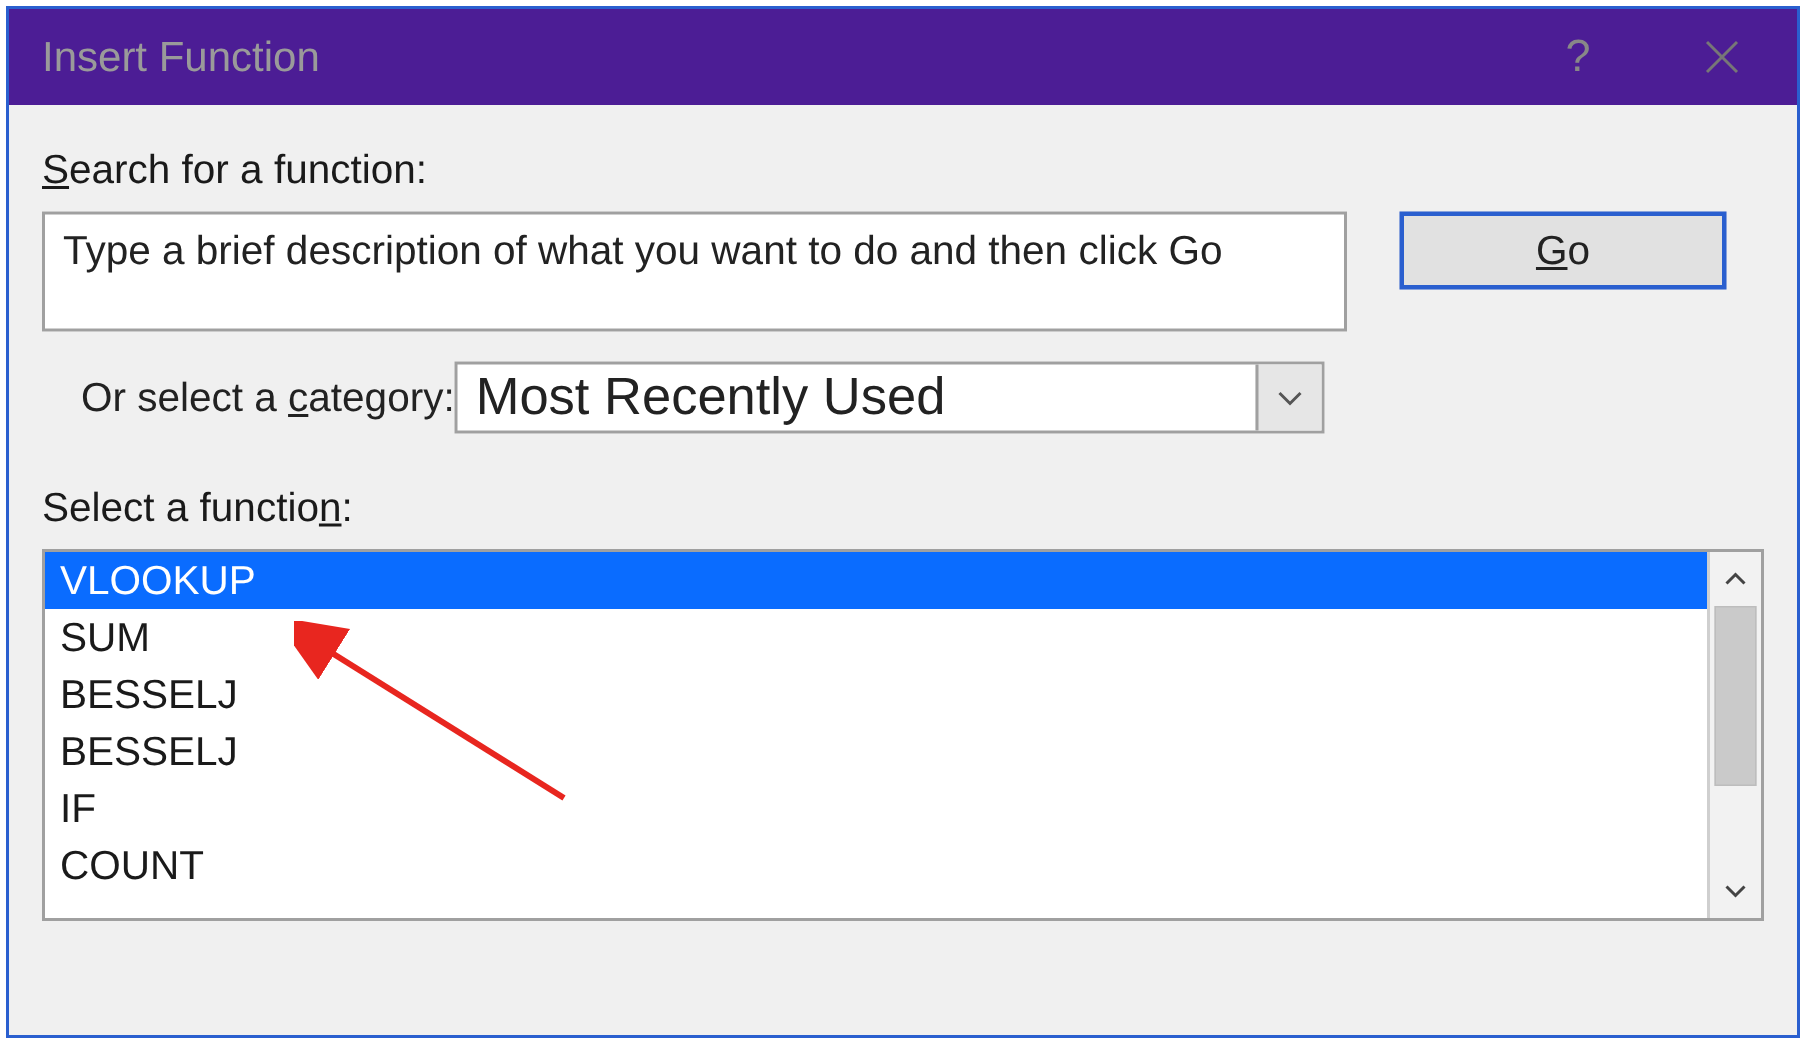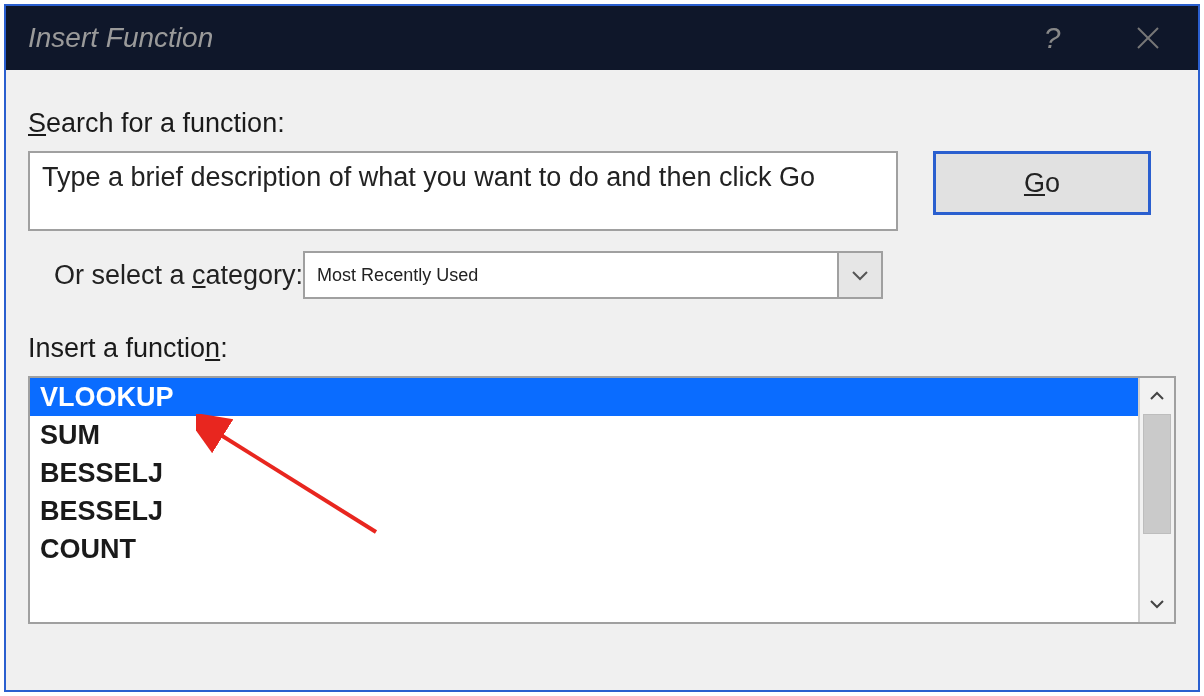--- a/index.html
+++ b/index.html
@@ -13,25 +13,24 @@
     }
     .dialog {
       border: 2px solid #2a5fcf;
       width: 1196px;
       height: 688px;
       background: #f0f0f0;
       position: relative;
     }
     .titlebar {
       height: 64px;
-      background: #0f172a;
+      background: #4c1d95;
       display: flex;
       align-items: center;
       padding: 0 22px;
-      font-style: italic;
     }
     .titlebar .title {
       font-size: 28px;
       color: #9a9a9a;
       flex: 1;
     }
     .titlebar .help-btn {
       width: 56px;
       height: 56px;
       display: flex;
@@ -45,21 +44,21 @@
       width: 56px;
       height: 56px;
       display: flex;
       align-items: center;
       justify-content: center;
       cursor: pointer;
       margin-left: 40px;
     }
     .titlebar .close-btn svg { stroke: #777; }
     .content {
-      padding: 38px 22px 0 22px;
+      padding: 28px 22px 0 22px;
     }
     .label {
       font-size: 27px;
       color: #1a1a1a;
       margin-bottom: 12px;
     }
     .underline-s { text-decoration: underline; }
     .search-row {
       display: flex;
       align-items: flex-start;
@@ -73,21 +72,21 @@
       padding: 8px 12px;
       font-size: 27px;
       color: #222;
       line-height: 1.25;
       font-family: inherit;
       resize: none;
       height: 80px;
     }
     .go-btn {
       flex: 0 0 218px;
-      height: 64px;
+      height: 52px;
       border: 3px solid #2a5fcf;
       background: #e1e1e1;
       font-size: 27px;
       color: #222;
       cursor: pointer;
       display: flex;
       align-items: center;
       justify-content: center;
     }
     .go-btn .ul { text-decoration: underline; }
@@ -102,21 +101,21 @@
       color: #222;
     }
     .category-select {
       border: 2px solid #a0a0a0;
       background: #ffffff;
       height: 48px;
       width: 580px;
       display: flex;
       align-items: center;
       padding-left: 12px;
-      font-size: 18px;
+      font-size: 35px;
       color: #222;
       position: relative;
       cursor: pointer;
     }
     .category-select .dropdown-btn {
       position: absolute;
       right: 0;
       top: 0;
       bottom: 0;
       width: 44px;
@@ -126,21 +125,20 @@
       align-items: center;
       justify-content: center;
     }
     .listbox-wrap {
       border: 2px solid #a0a0a0;
       background: #ffffff;
       height: 248px;
       width: 1148px;
       display: flex;
       margin-top: 10px;
-      font-weight: bold;
     }
     .listbox {
       flex: 1;
       overflow: hidden;
     }
     .listbox .item {
       font-size: 27px;
       color: #1a1a1a;
       padding: 2px 10px;
       line-height: 1.26;
@@ -221,29 +219,30 @@
         <span>Most Recently Used</span>
         <div class="dropdown-btn">
           <svg width="18" height="12" viewBox="0 0 18 12">
             <polyline points="2,3 9,10 16,3" fill="none" stroke="#555" stroke-width="2"></polyline>
           </svg>
         </div>
       </div>
     </div>
 
     <div class="label">
-      <span>Insert a functio</span><span class="underline-s">n</span><span>:</span>
+      <span>Select a functio</span><span class="underline-s">n</span><span>:</span>
     </div>
 
     <div class="listbox-wrap">
       <div class="listbox" id="listbox">
           <div class="item selected">VLOOKUP</div>
           <div class="item">SUM</div>
           <div class="item">BESSELJ</div>
           <div class="item">BESSELJ</div>
+          <div class="item">IF</div>
           <div class="item">COUNT</div>
         </div>
       <div class="scrollbar">
         <div class="arrow">
           <svg width="16" height="12" viewBox="0 0 16 12">
             <polyline points="2,9 8,3 14,9" fill="none" stroke="#444" stroke-width="2"></polyline>
           </svg>
         </div>
         <div class="track">
           <div class="thumb"></div>

